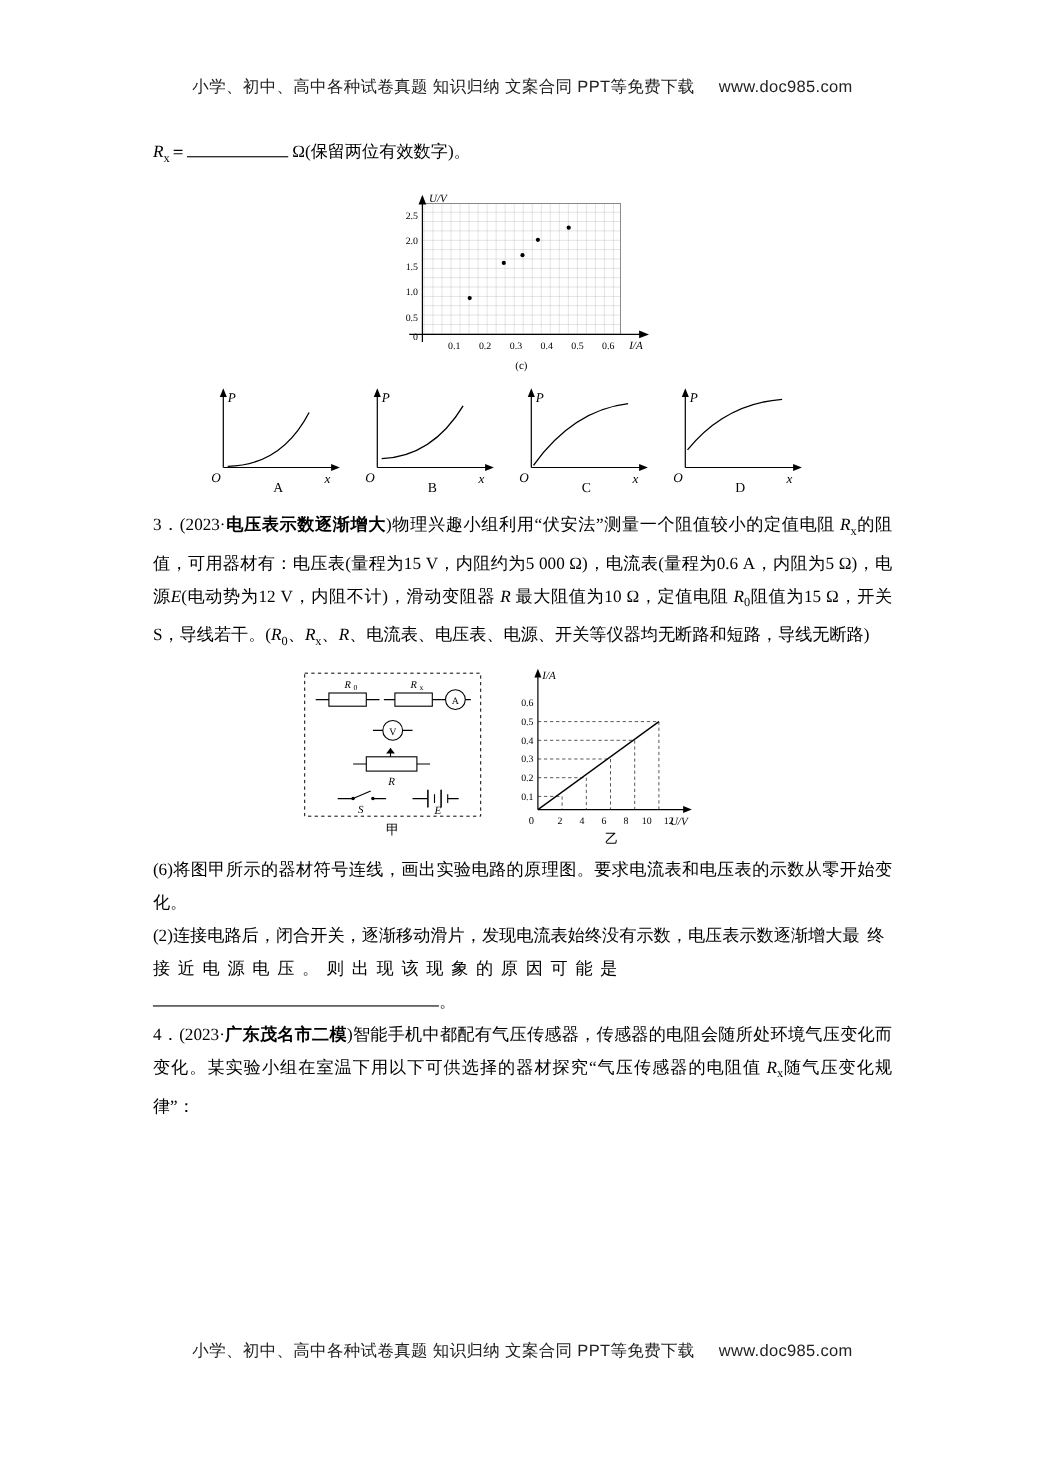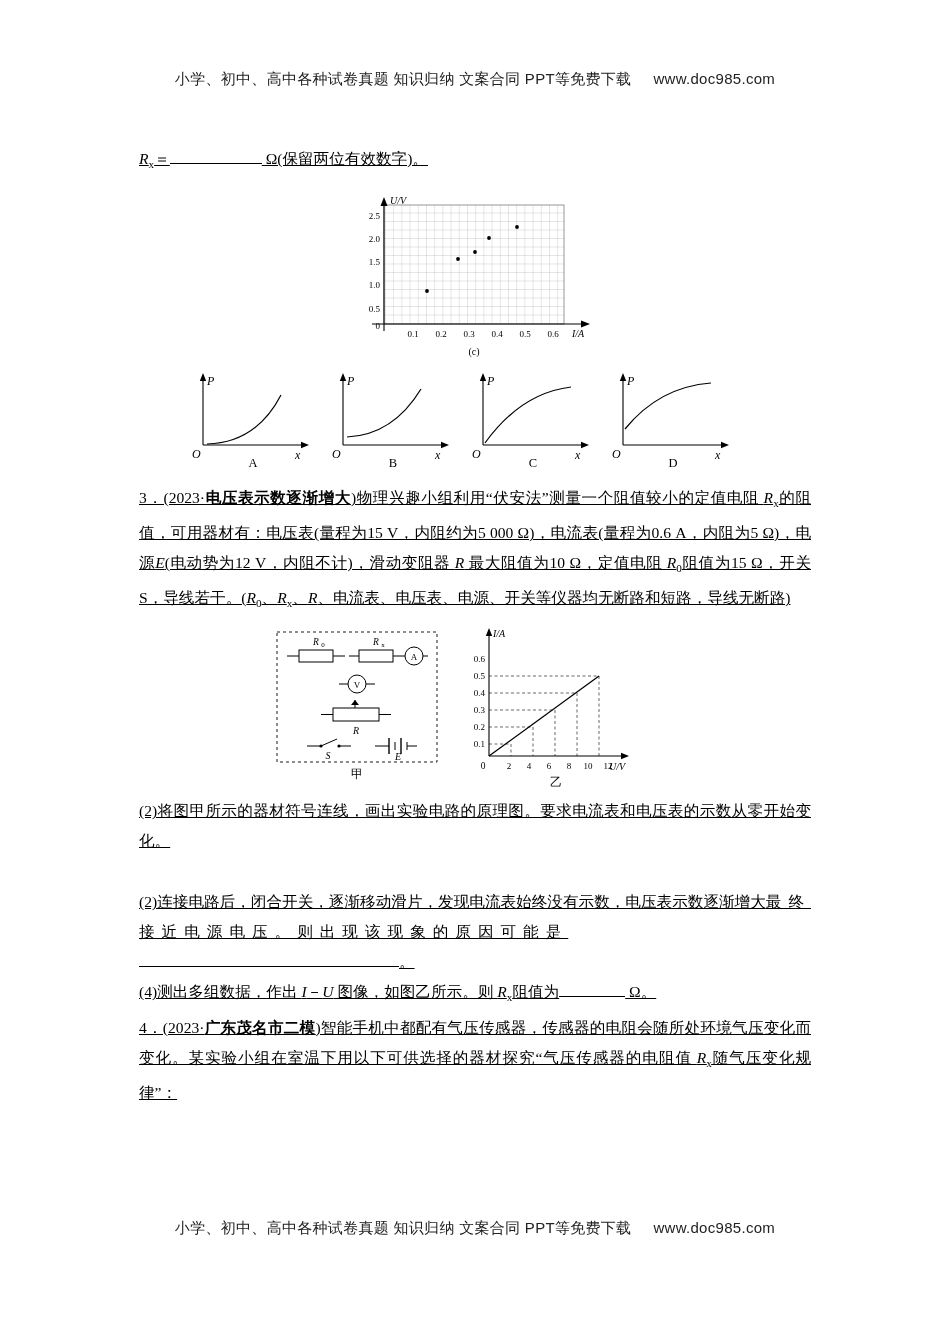--- a/index.html
+++ b/index.html
@@ -24,23 +24,22 @@
     color:#222;
     letter-spacing:0.3px;
   }
   .hdr{top:70px;}
   .ftr{top:1219px;}
   .hdr .site,.ftr .site{ margin-left:22px; }
 
   .content{
     position:absolute;
     left:139px;
-    top:144px;
+    top:124px;
     width:672px;
-    text-decoration:underline;
   }
   .para{
     font-size:15.6px;
     line-height:30px;
     text-align:justify;
     margin:0 0 0 0;
     text-justify:inter-ideograph;
   }
   .blank{
     display:inline-block;
@@ -286,34 +285,31 @@
           </g>
 
           <line x1="218" y1="130" x2="328" y2="50" stroke="#000" stroke-width="1.3"></line>
 
           <text x="285" y="160" font-size="12" text-anchor="middle">乙</text>
         </g>
       </svg>
     </div>
 
     <p class="para">
-      (2)将图甲所示的器材符号连线，画出实验电路的原理图。要求电流表和电压表的示数从零开始变化。
-    </p>
-
-    <p class="para" style="text-align:justify;margin-top:31px;">
+      (6)将图甲所示的器材符号连线，画出实验电路的原理图。要求电流表和电压表的示数从零开始变化。
+    </p>
+
+    <p class="para" style="text-align:justify;">
       (2)连接电路后，闭合开关，逐渐移动滑片，发现电流表始终没有示数，电压表示数逐渐增大<span style="letter-spacing:7px;">最终接近电源电压。则出现该现象的原因可能是</span>
     </p>
     <p class="para">
       <span class="blank" style="width:260px"></span>。
     </p>
 
 
-    <p class="para">
-      (4)测出多组数据，作出 <i class="v">I</i>－<i class="v">U</i> 图像，如图乙所示。则 <i class="v">R</i><sub>x</sub>阻值为<span class="blank" style="width:66px"></span> Ω。
-    </p>
 
     <p class="para">
       4．(2023·<b>广东茂名市二模</b>)智能手机中都配有气压传感器，传感器的电阻会随所处环境气压变化而变化。某实验小组在室温下用以下可供选择的器材探究“气压传感器的电阻值 <i class="v">R</i><sub>x</sub>随气压变化规律”：
     </p>
 
   </div>
 
   <div class="ftr">
     <span>小学、初中、高中各种试卷真题  知识归纳  文案合同  PPT等免费下载</span><span class="site">www.doc985.com</span>
   </div>

